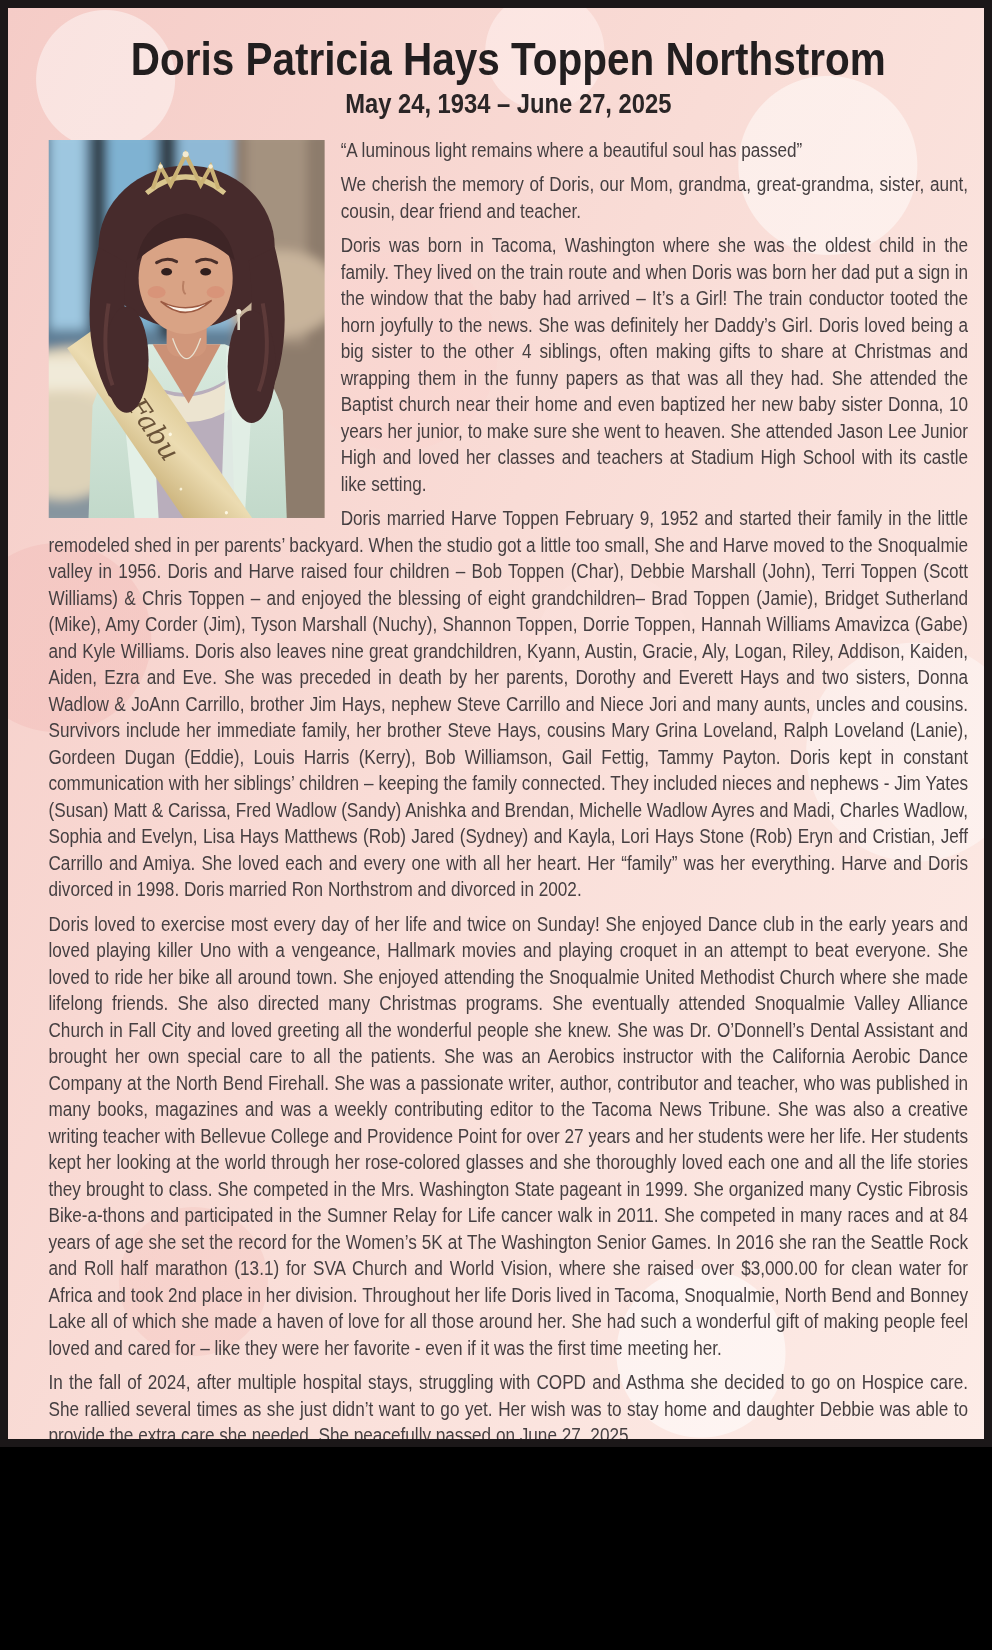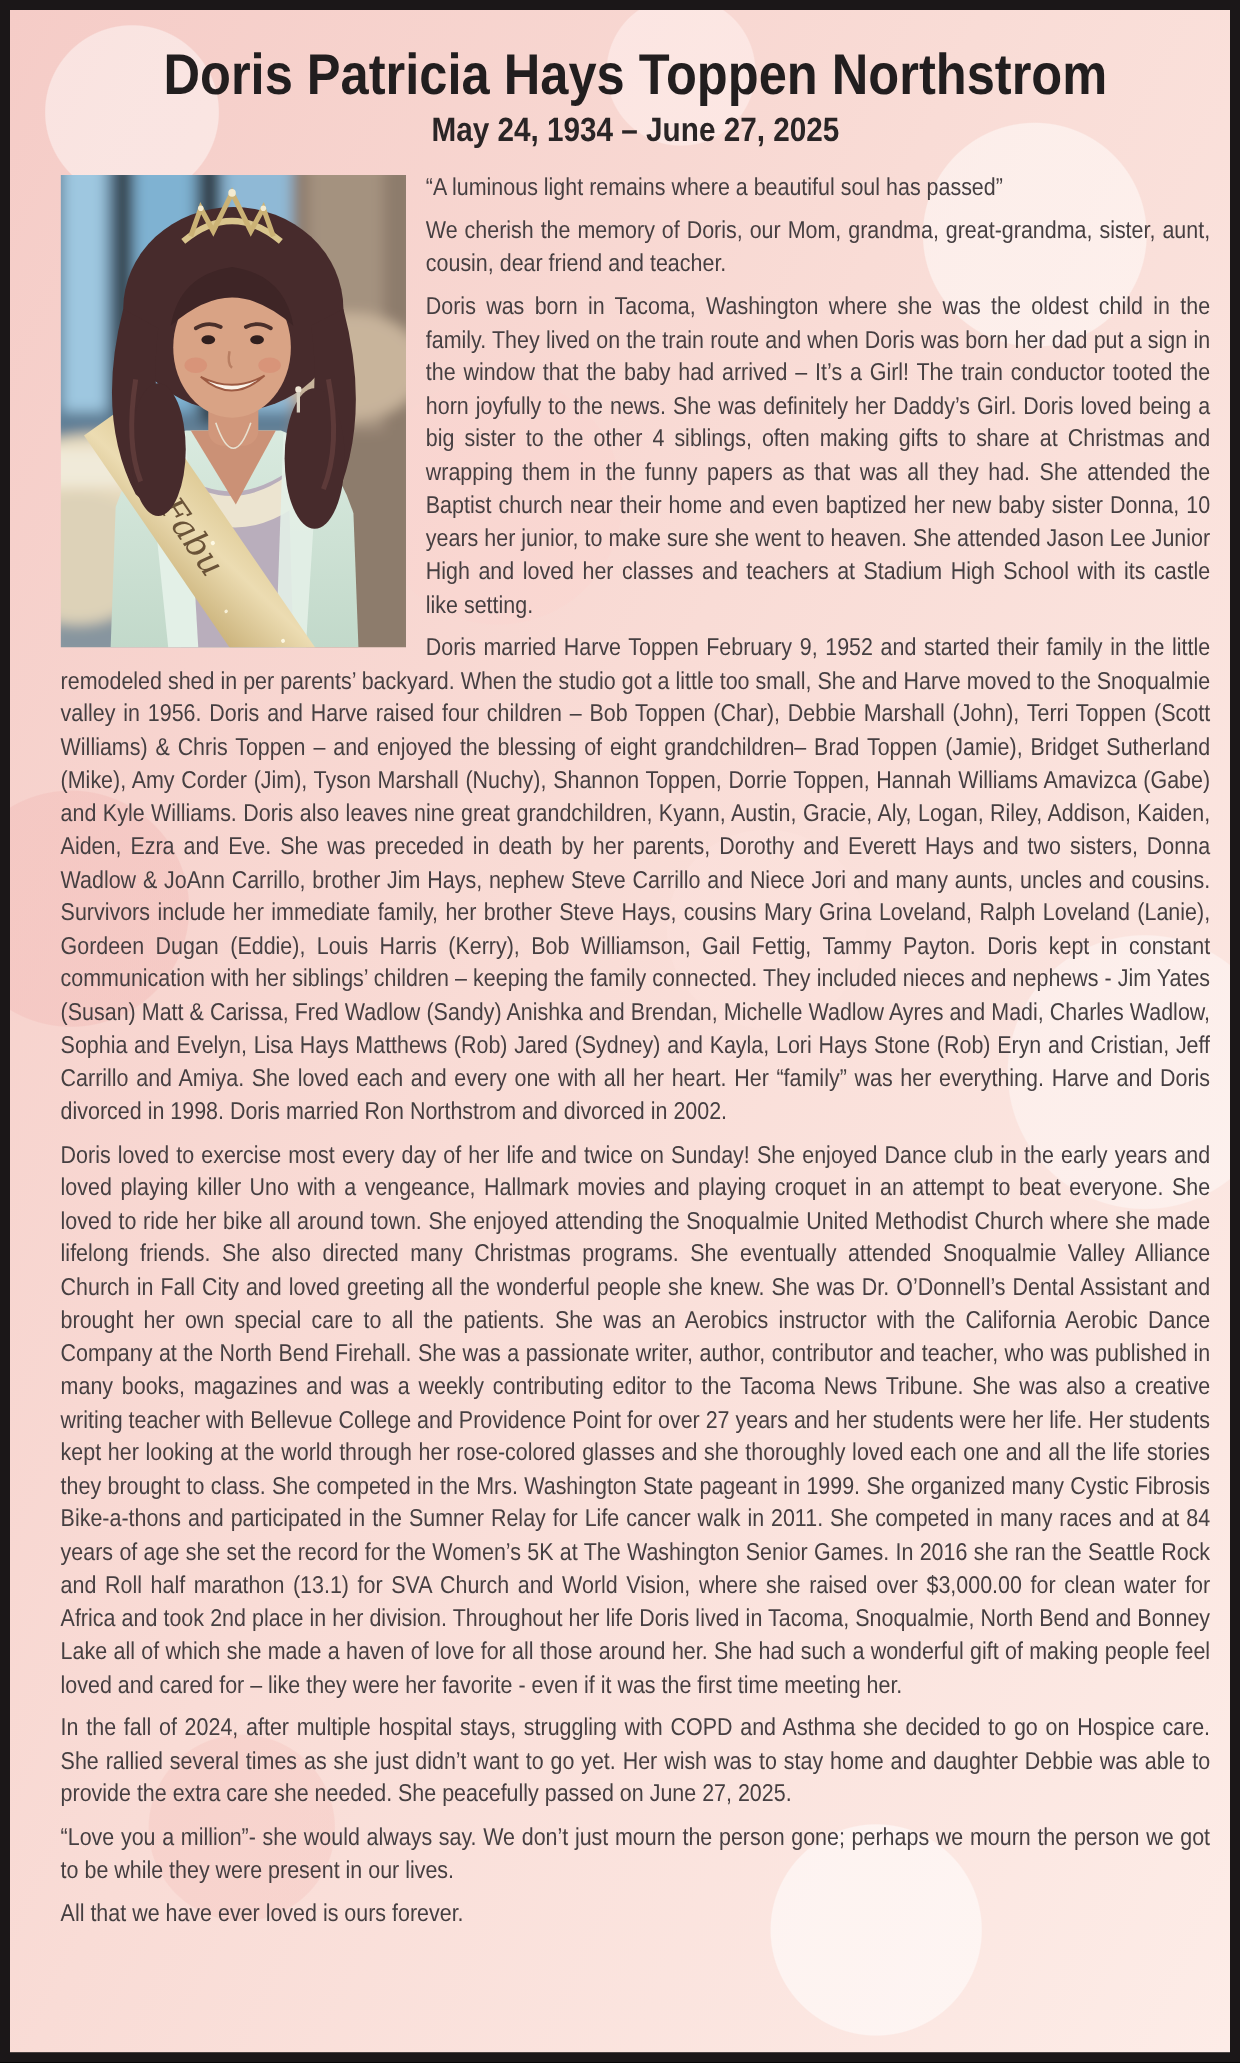--- a/index.html
+++ b/index.html
@@ -1,18 +1,18 @@
 <!DOCTYPE html>
 <html><head>
 <meta charset="utf-8">
 <style>
   html,body { margin:0; padding:0; background:#000; }
   .frame {
     position: relative;
-    width: 992px; height: 1650px;
+    width: 992px; height: 1447px;
     box-sizing: border-box;
     border: 8px solid #1b1718;
     overflow: hidden;
     font-family: "Liberation Sans", sans-serif;
     background:
       radial-gradient(circle 70px at 10% 5%,  rgba(255,255,255,0.45) 0 69px, rgba(255,255,255,0) 70px),
       radial-gradient(circle 90px at 84% 11%, rgba(255,252,250,0.55) 0 89px, rgba(255,255,255,0) 90px),
       radial-gradient(circle 60px at 55% 3%,  rgba(255,240,238,0.6)  0 59px, rgba(255,255,255,0) 60px),
       radial-gradient(circle 110px at 93% 52%, rgba(255,255,255,0.4) 0 109px, rgba(255,255,255,0) 110px),
       radial-gradient(circle 85px at 71% 94%, rgba(255,255,255,0.55) 0 84px, rgba(255,255,255,0) 85px),

